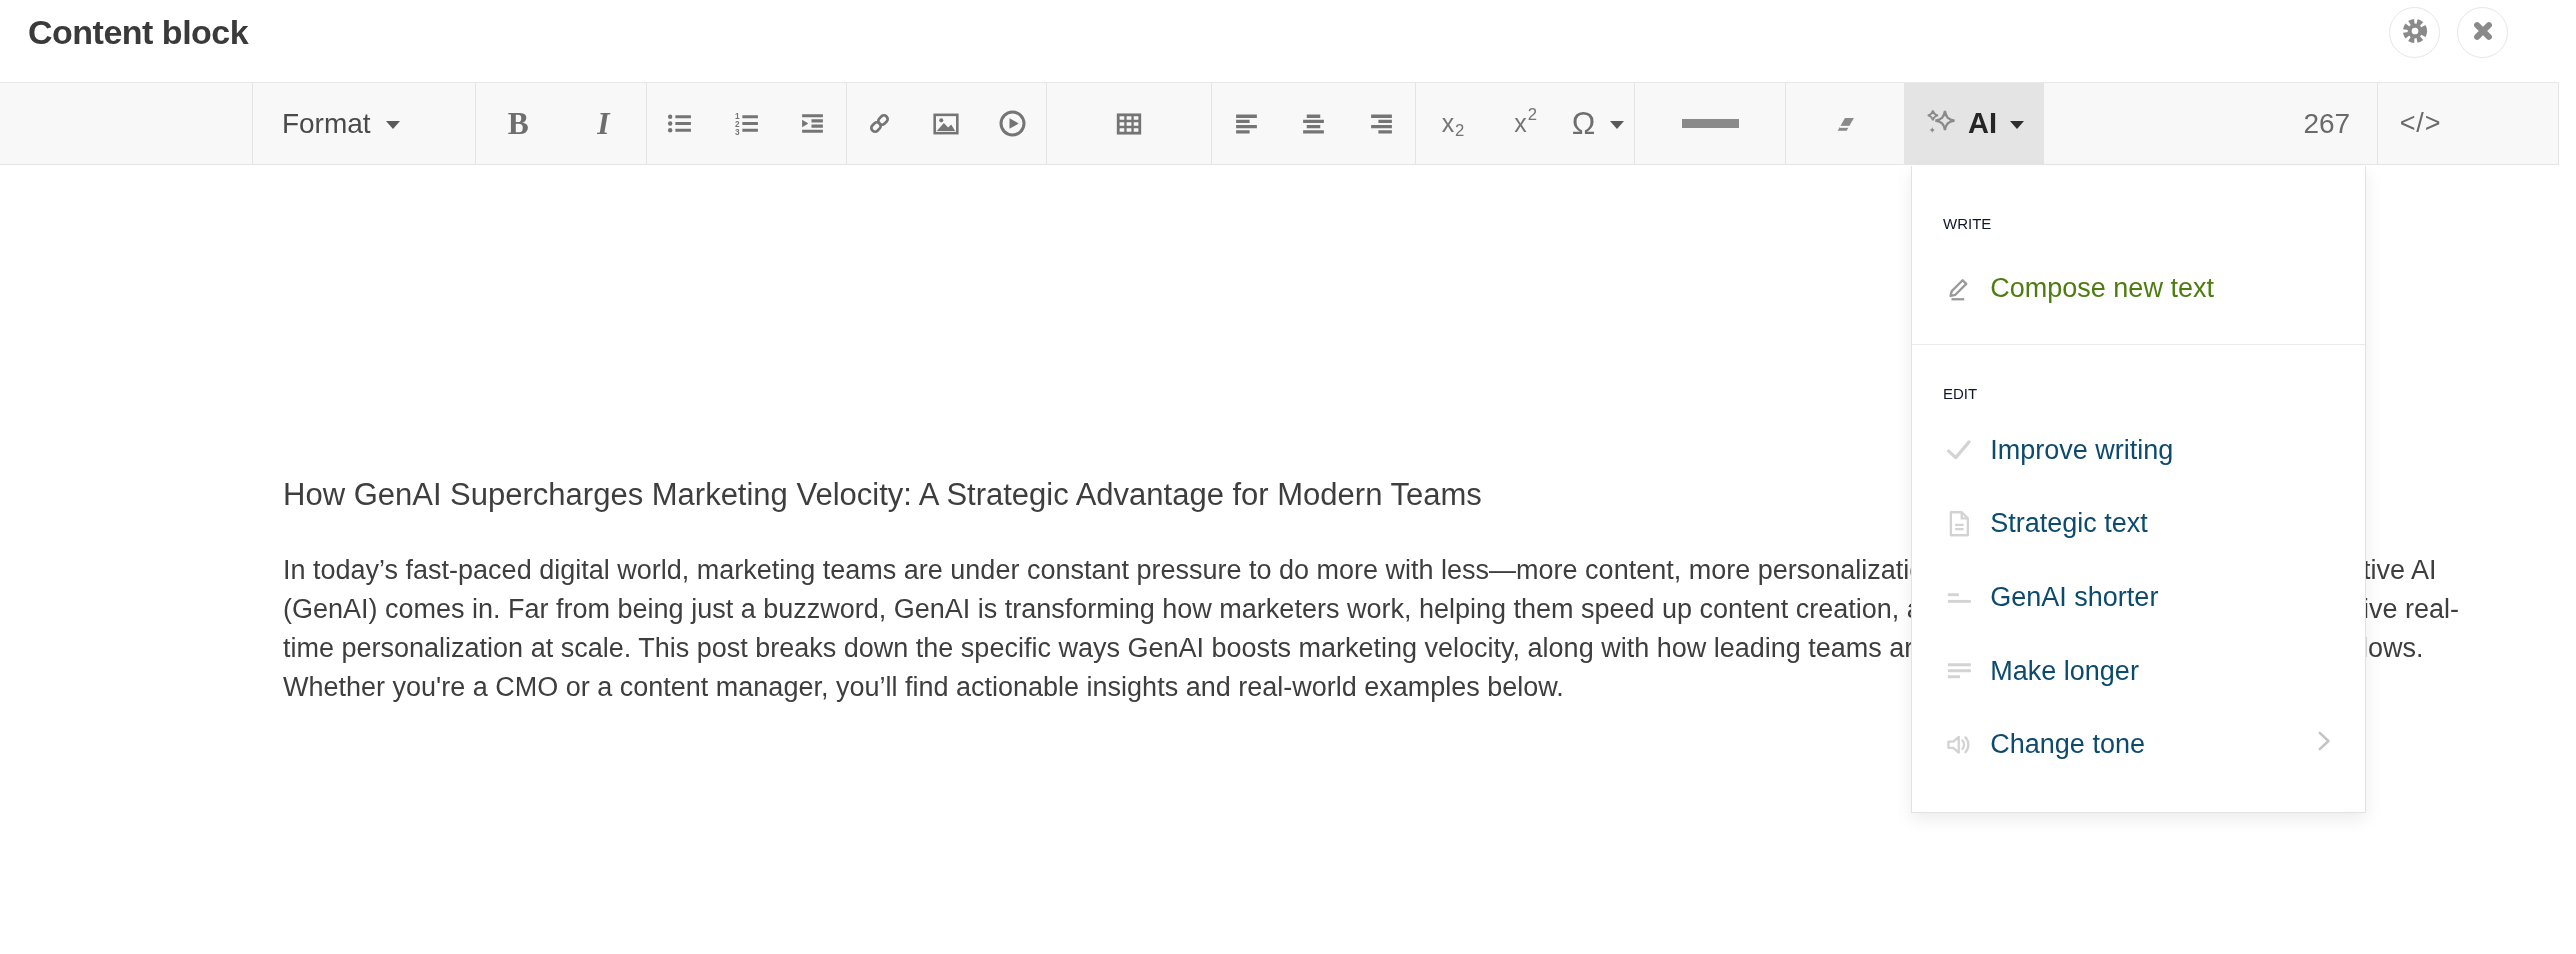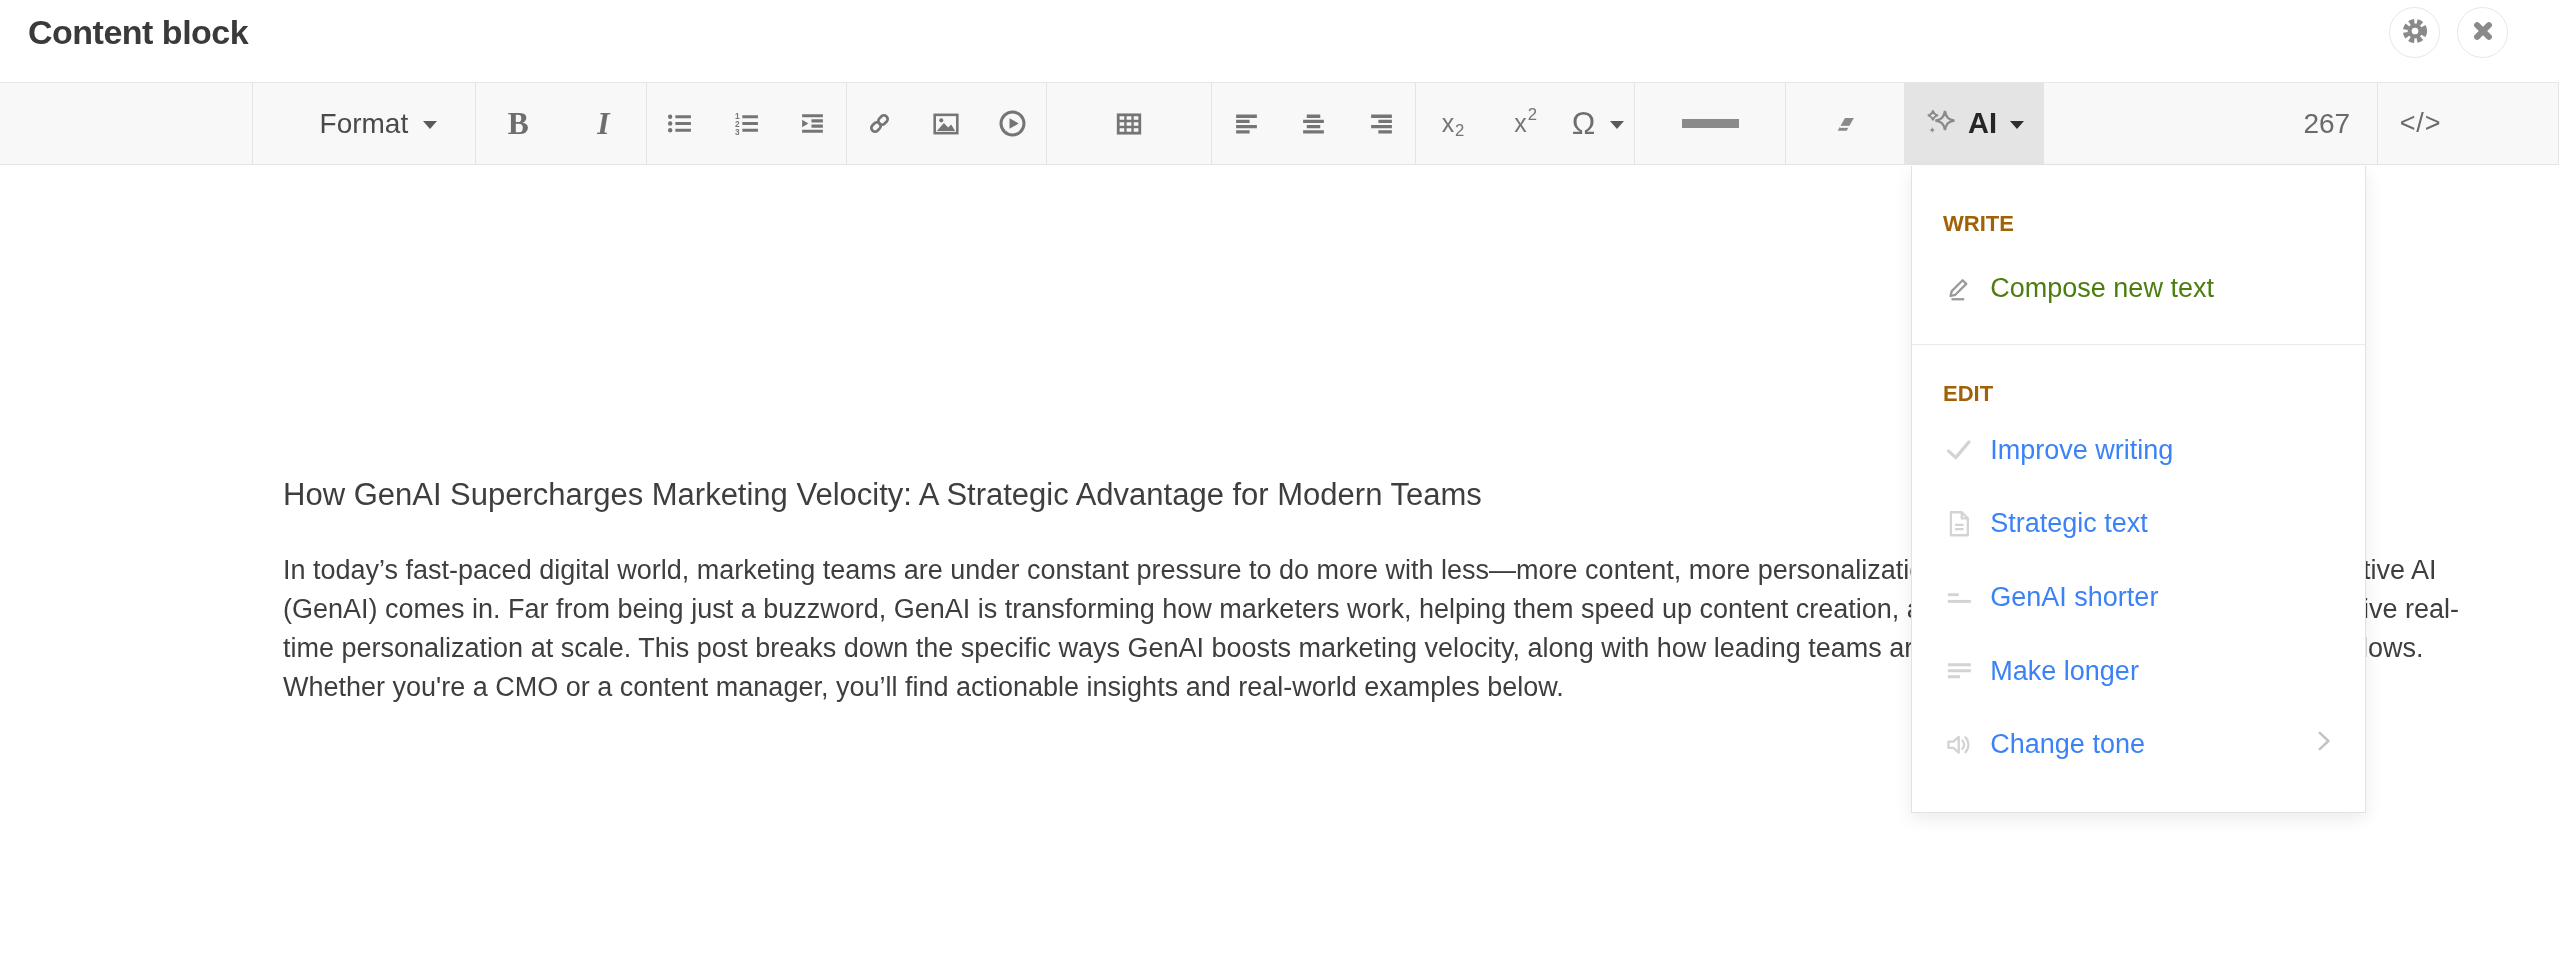--- a/index.html
+++ b/index.html
@@ -32,21 +32,21 @@
   }
   .tb-sep { width:0.9px; background:#e4e4e4; height:100%; flex:0 0 auto; }
   .tb-spacer { flex:0 0 auto; }
   .tb-grow { flex:1 1 auto; }
   .grp { display:flex; height:100%; flex:0 0 auto; }
   .tb-btn {
     display:flex; align-items:center; justify-content:center;
     height:100%; color:#757575; cursor:pointer; flex:1 1 0; user-select:none;
   }
   .tb-btn svg { display:block; }
-  .fmt-btn { width:222px; flex:0 0 auto; justify-content:center; padding-left:29px; }
+  .fmt-btn { width:222px; flex:0 0 auto; justify-content:flex-start; padding-left:29px; }
   .fmt-label { font-size:28px; color:#4a4a4a; }
   .caret {
     width:0; height:0; border-left:7.4px solid transparent; border-right:7.4px solid transparent;
     border-top:8.3px solid #5a5a5a; margin-left:15px; margin-top:3.7px;
   }
   .serif-b { font-family:"Liberation Serif", serif; font-weight:bold; font-size:31.5px; color:#6e6e6e; }
   .serif-i { font-family:"Liberation Serif", serif; font-style:italic; font-weight:bold; font-size:31.5px; color:#6e6e6e; }
   .script-base { font-size:25px; color:#757575; }
   .script-sub { font-size:16.7px; color:#757575; position:relative; top:7.4px; left:0.9px; }
   .script-sup { font-size:16.7px; color:#757575; position:relative; top:-8.3px; left:0.9px; }
@@ -73,27 +73,27 @@
     font-size:27px; line-height:39px; color:#3e3e3e; margin:0;
   }
 
   
   .ai-menu {
     position:absolute; left:1911px; top:166px; width:455px; height:647px;
     background:#ffffff; border:0.9px solid #e2e2e2; border-top:none;
     box-shadow:0 7.4px 16.7px rgba(0,0,0,0.08);
     padding-top:41px; z-index:10;
   }
-  .menu-label { height:33px; line-height:33px; padding-left:31px; font-size:22px; color:#a16207;font-weight:bold; }
+  .menu-label { height:33px; line-height:33px; padding-left:31px; font-size:15px; color:#0f172a; }
   .menu-item {
     height:70px; display:flex; align-items:center; padding-left:31px; padding-right:28px;
     font-size:27px; color:#4d7c0f; cursor:pointer;
   }
   .menu-item .mi-icon { width:31.5px; height:31.5px; margin-right:15.8px; flex:0 0 auto; }
-  .menu-item.disabled { color:#3b82f6; cursor:default; }
+  .menu-item.disabled { color:#0c4a6e; cursor:default; }
   .menu-item.compose { margin-top:13px; }
   .menu-divider { margin-top:21px; border-top:0.9px solid #eaeaea; height:0; }
   .menu-label.edit { margin-top:31.5px; }
   .menu-item.first-edit { margin-top:5.6px; }
   .menu-item.next { margin-top:3.7px; }
   .chev { margin-left:auto; flex:0 0 auto; }
 </style>
 </head>
 <body>
 

